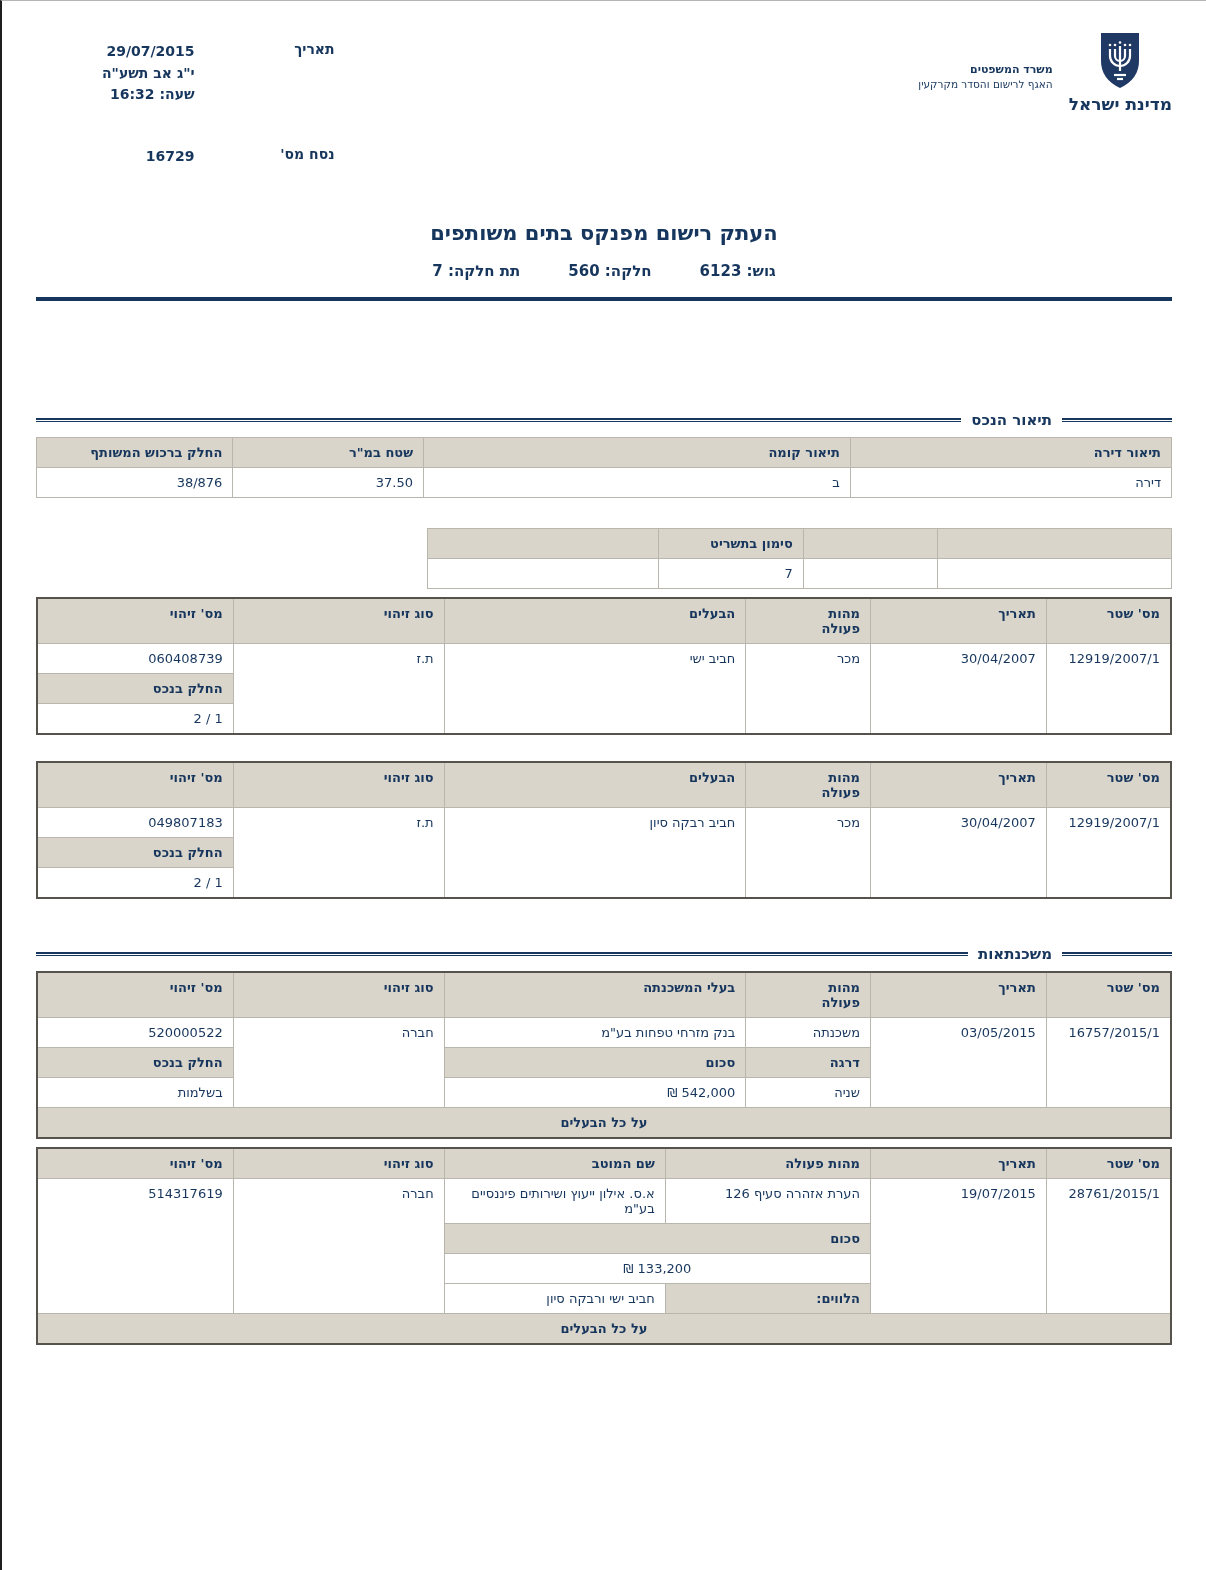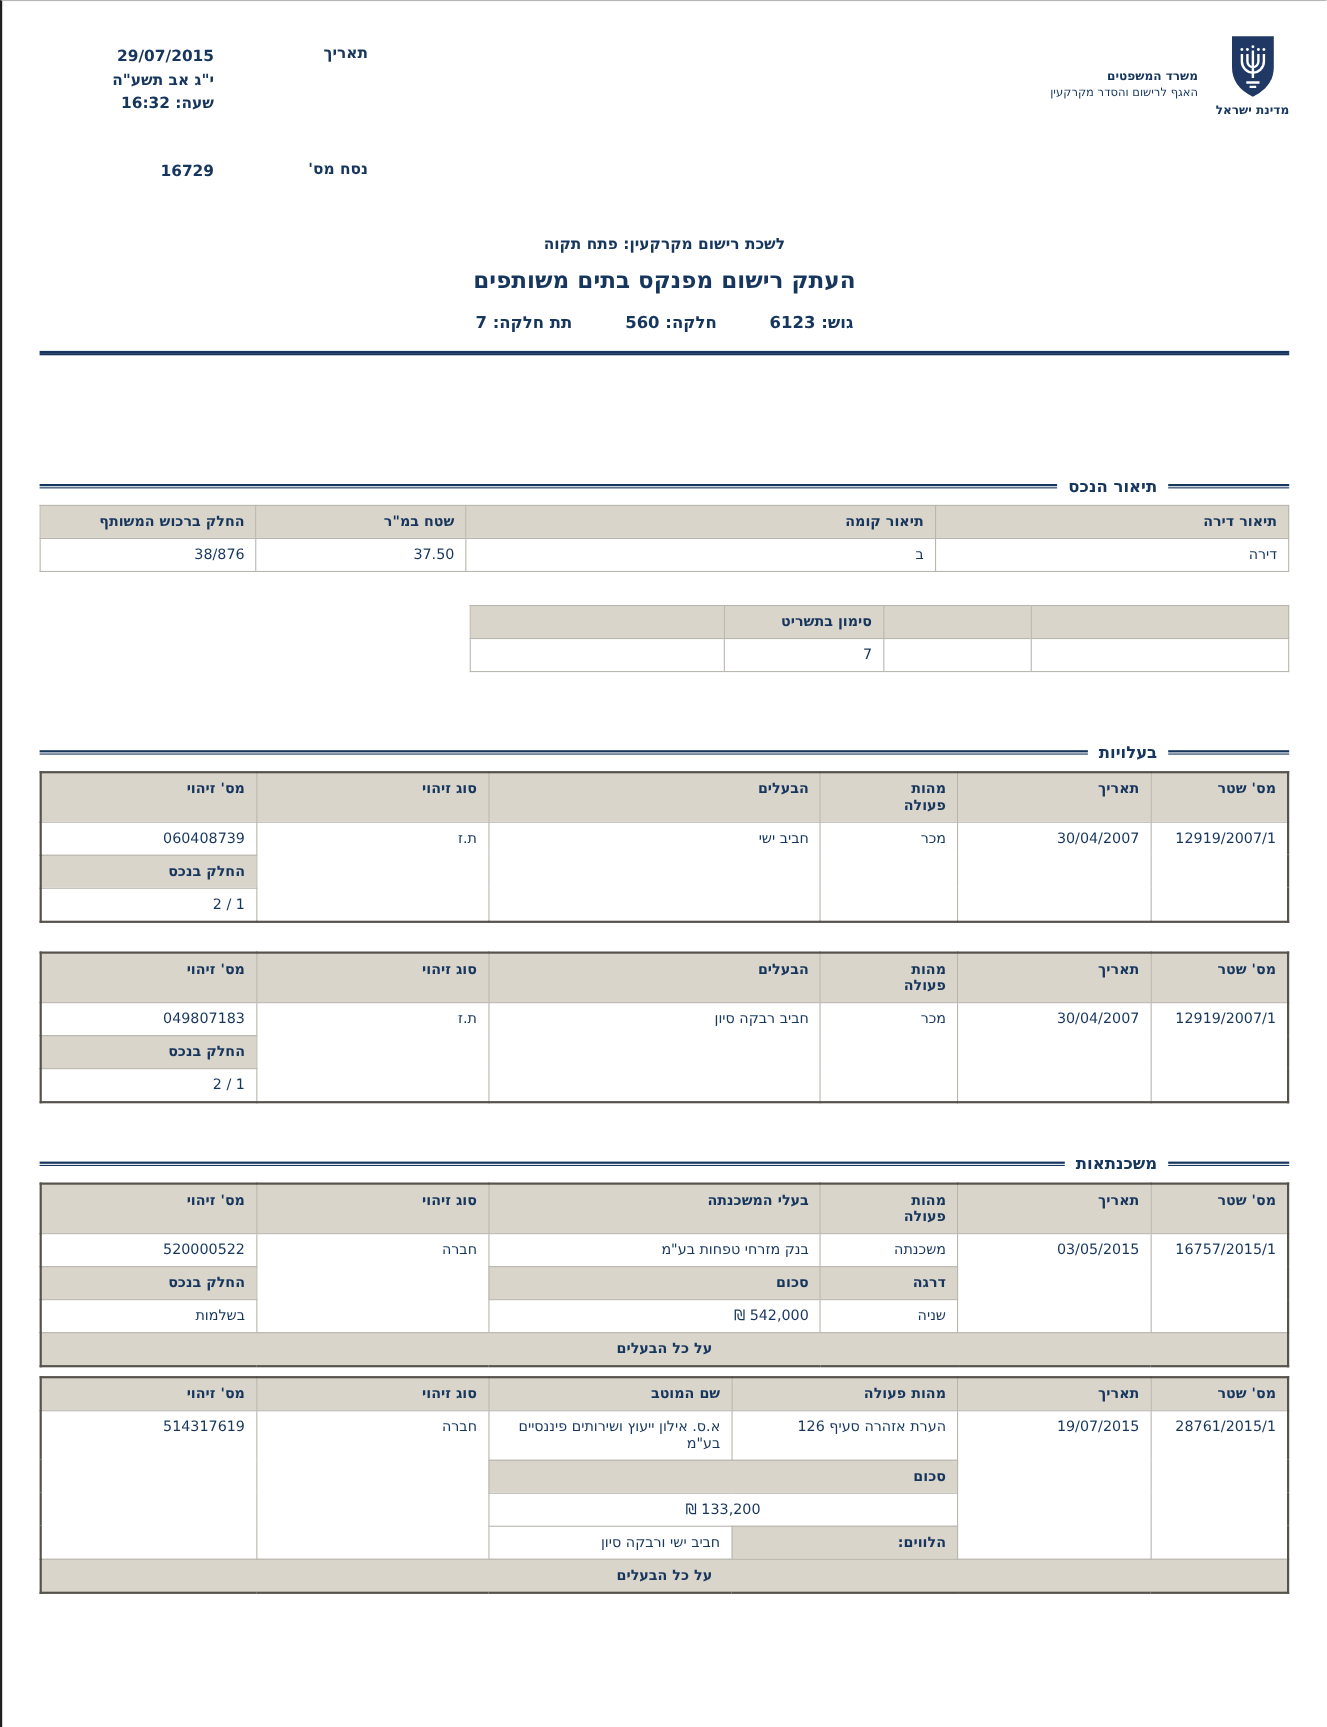--- a/index.html
+++ b/index.html
@@ -15,21 +15,21 @@
     width:1206px;height:1570px;direction:rtl;overflow:hidden;
     font-family:"DejaVu Sans","Liberation Sans",sans-serif;
     color:var(--navy);background:#fff;
     border-left:2px solid #1f1f1f;border-top:1px solid #b5b5b5;
     padding:28px 34px 0 34px;
   }
   
   .doc-header{display:flex;justify-content:space-between;align-items:flex-start;}
   .gov-block{display:flex;column-gap:16px;align-items:flex-start;}
   .emblem-col{display:flex;flex-direction:column;align-items:center;row-gap:3px;}
-  .state-name{font-weight:bold;font-size:11px;white-space:nowrap;}
+  .state-name{font-weight:bold;font-size:17px;white-space:nowrap;}
   .ministry-col{margin-top:34px;text-align:right;}
   .ministry-name{font-weight:bold;font-size:11px;}
   .ministry-sub{font-size:10.5px;margin-top:2px;}
   .meta-block{margin-left:66px;margin-top:12px;font-weight:bold;font-size:14px;}
   .meta-row{display:flex;column-gap:78px;margin-bottom:40px;}
   .meta-label{min-width:62px;white-space:nowrap;}
   .meta-values{text-align:right;line-height:1.55;}
   
   .office-line{text-align:center;font-weight:bold;font-size:14px;margin-top:6px;}
   .main-title{text-align:center;font-weight:bold;font-size:21px;margin:13px 0 0 0;}
@@ -114,21 +114,20 @@
       </div>
       <div class="meta-row">
         <div class="meta-label">נסח מס'</div>
         <div class="meta-values">
           <div>16729</div>
         </div>
       </div>
     </div>
   </header>
 
-  <div class="office-line">לשכת רישום מקרקעין: פתח תקוה</div>
   <h1 class="main-title">העתק רישום מפנקס בתים משותפים</h1>
   <div class="gush-line">
     <span>גוש: 6123</span>
     <span>חלקה: 560</span>
     <span>תת חלקה: 7</span>
   </div>
   <div class="main-rule"></div>
 
   <div class="section-header sec-property">
     <div class="rule rule-short"></div>
@@ -179,25 +178,20 @@
     <tbody>
       <tr>
         <td></td>
         <td></td>
         <td>7</td>
         <td></td>
       </tr>
     </tbody>
   </table>
 
-  <div class="section-header sec-owner">
-    <div class="rule rule-short"></div>
-    <h2 class="section-title">בעלויות</h2>
-    <div class="rule rule-long"></div>
-  </div>
 
   <table class="data-table dark">
     <colgroup>
         <col class="col-deed">
         <col class="col-date">
         <col class="col-action">
         <col class="col-party">
         <col class="col-idtype">
         <col class="col-idnum">
       </colgroup>

